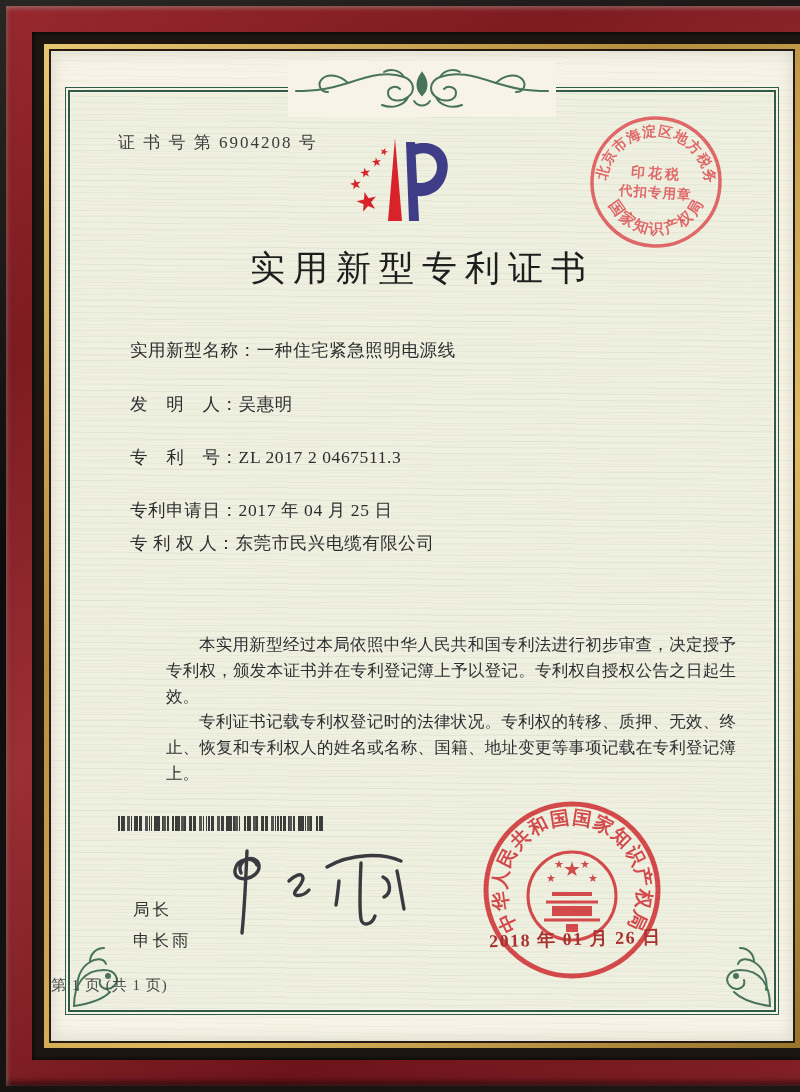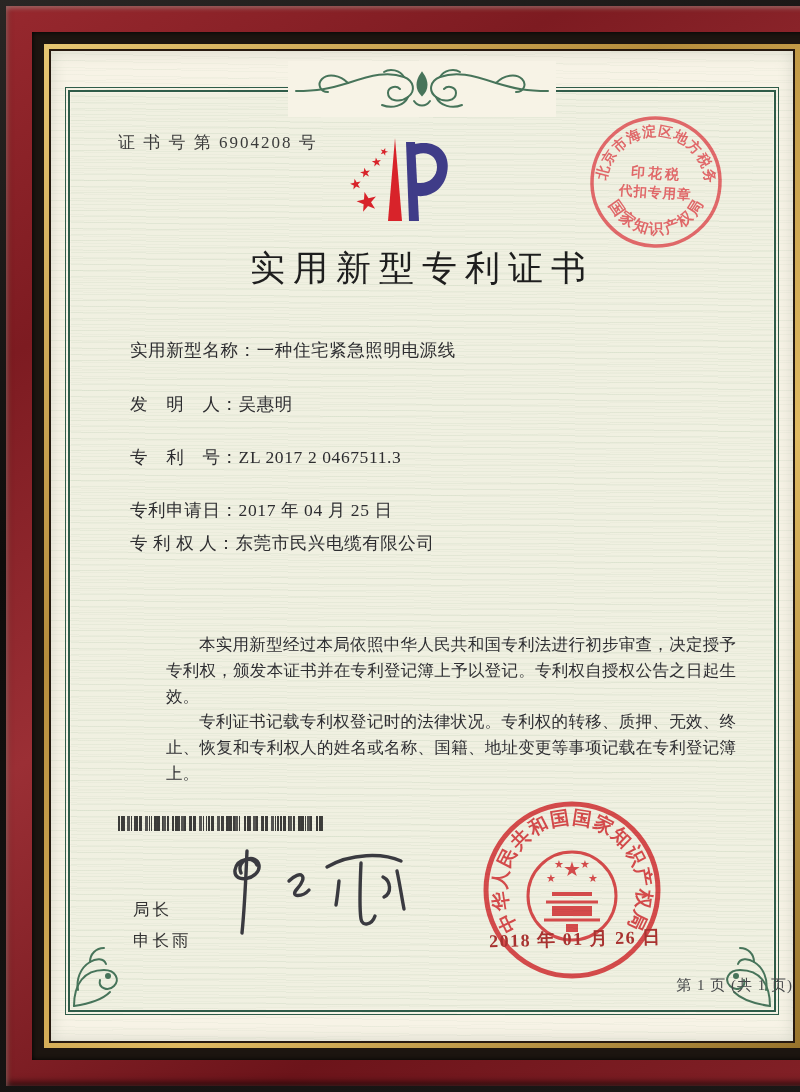--- a/index.html
+++ b/index.html
@@ -40,21 +40,21 @@
   .paras p{margin:0;text-indent:2em;font-size:16.5px;line-height:25.8px;text-align:justify;color:#2e2e32;}
   .barcode{position:absolute;left:67px;top:765px;width:206px;height:15px;opacity:.85;
     background:repeating-linear-gradient(90deg,#1d1d1d 0 2px,rgba(0,0,0,0) 2px 3px,#1d1d1d 3px 6px,
                rgba(0,0,0,0) 6px 9px,#3a3a3a 9px 12px,rgba(0,0,0,0) 12px 13px,#1d1d1d 13px 14px,rgba(0,0,0,0) 14px 18px),
                repeating-linear-gradient(90deg,#222 0 1px,rgba(0,0,0,0) 1px 5px,#222 5px 7px,rgba(0,0,0,0) 7px 11px);}
   .sig-label{position:absolute;left:82px;font-size:16.5px;letter-spacing:3px;color:#333;margin-top:28px;}
   .signature{position:absolute;left:160px;top:792px;width:232px;height:98px;}
   .seal{position:absolute;left:429px;top:747px;width:184px;height:184px;mix-blend-mode:multiply;opacity:.9;}
   .seal-date{position:absolute;left:438px;top:876px;font-size:18px;letter-spacing:1.5px;color:#a83230;
              font-weight:bold;transform:rotate(-1.5deg);z-index:5;}
-  .footer{position:absolute;left:0;right:0;top:925px;text-align:right;font-size:15px;color:#46484a;letter-spacing:1px;}
+  .footer{position:absolute;left:0;right:0;top:925px;text-align:left;font-size:15px;color:#46484a;letter-spacing:1px;}
   .st-green{stroke:#47745a;fill:none;stroke-width:2;stroke-linecap:round;}
 </style>
 </head>
 <body>
 
 <div class="page">
   <div class="f-edge"></div>
   <div class="f-wood"></div>
   <div class="f-black"></div>
   <div class="f-gold"></div>

